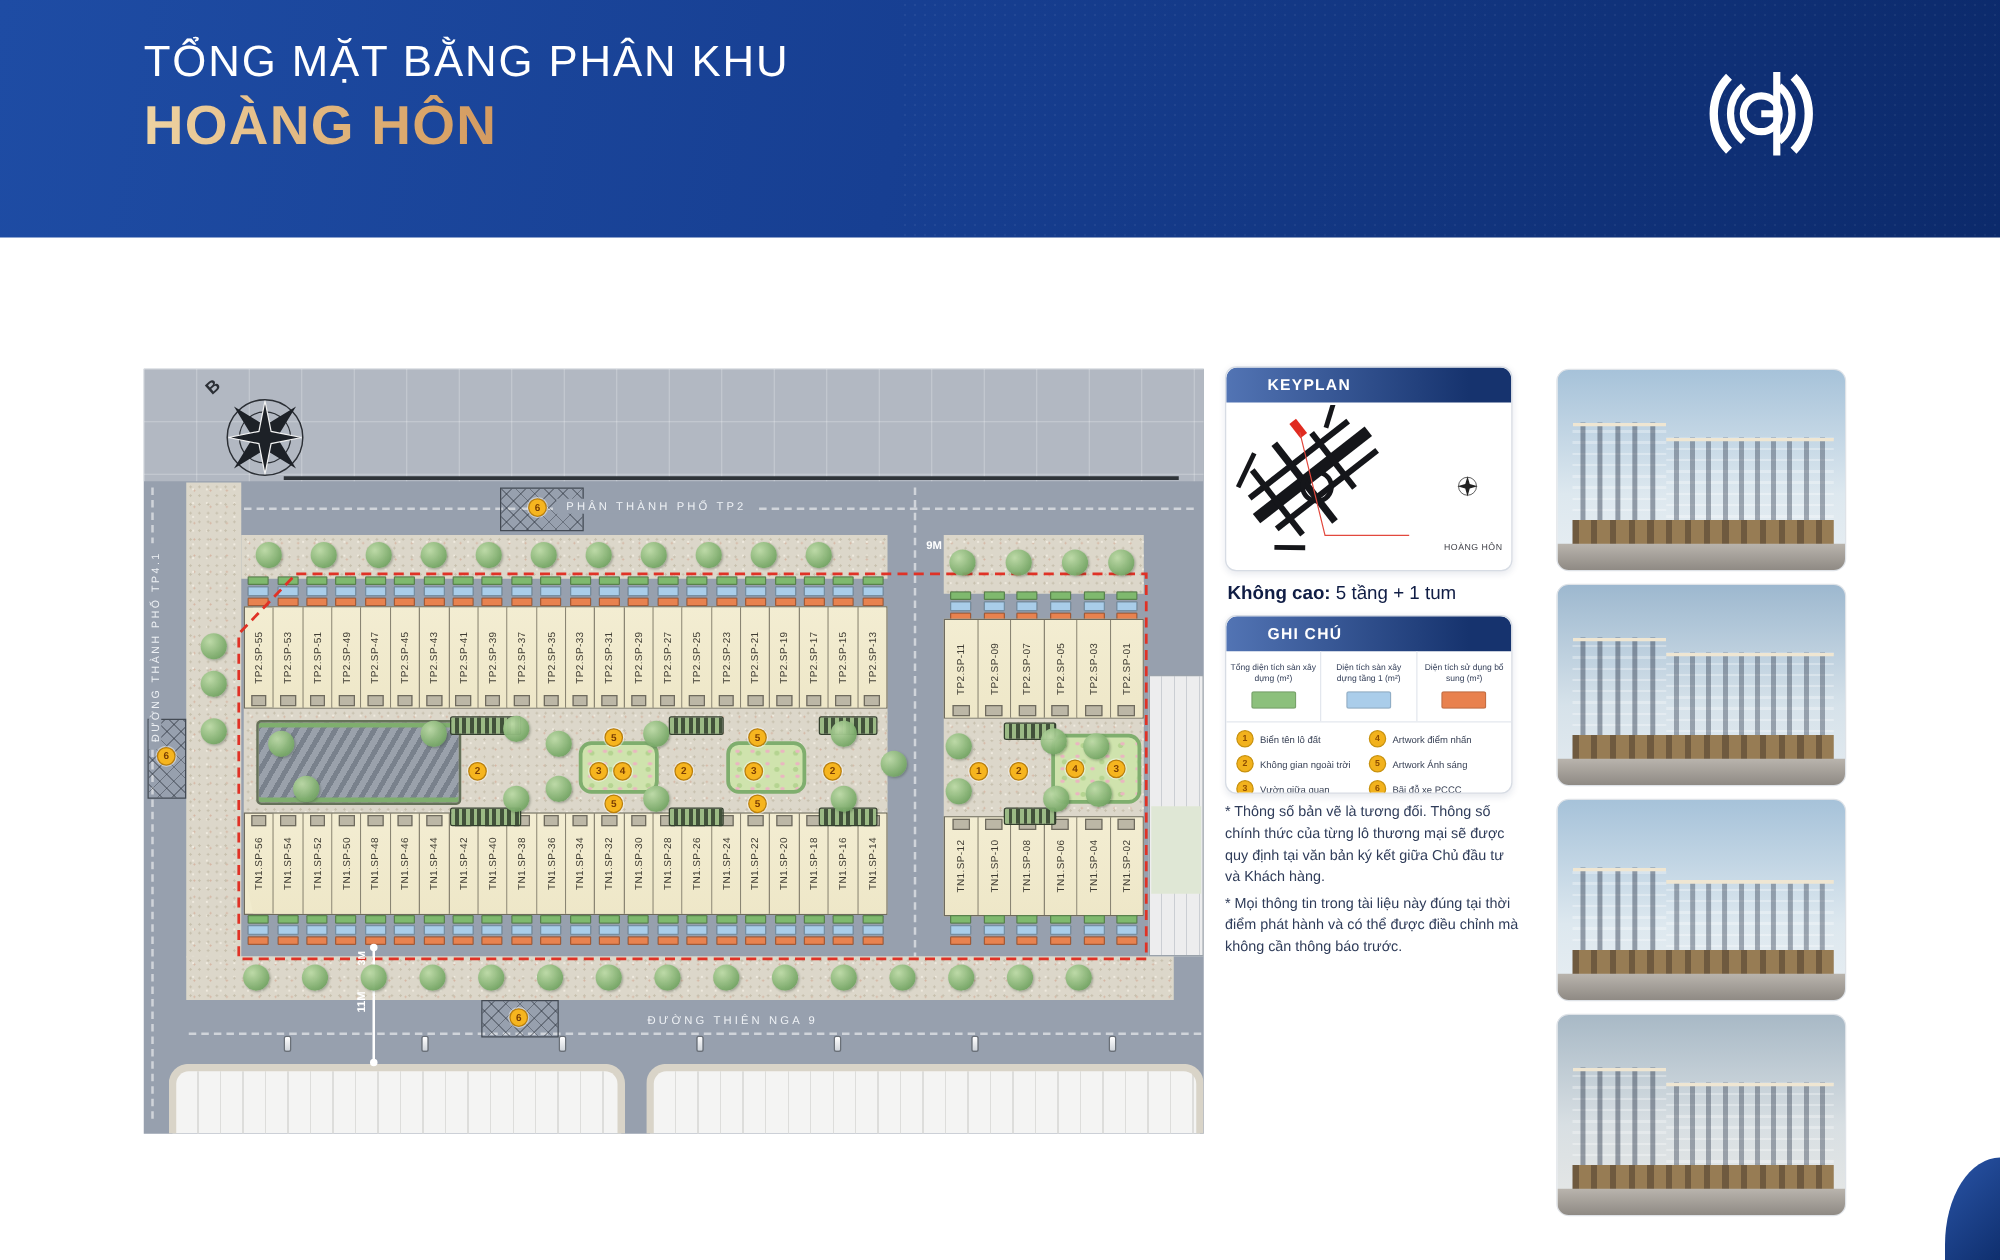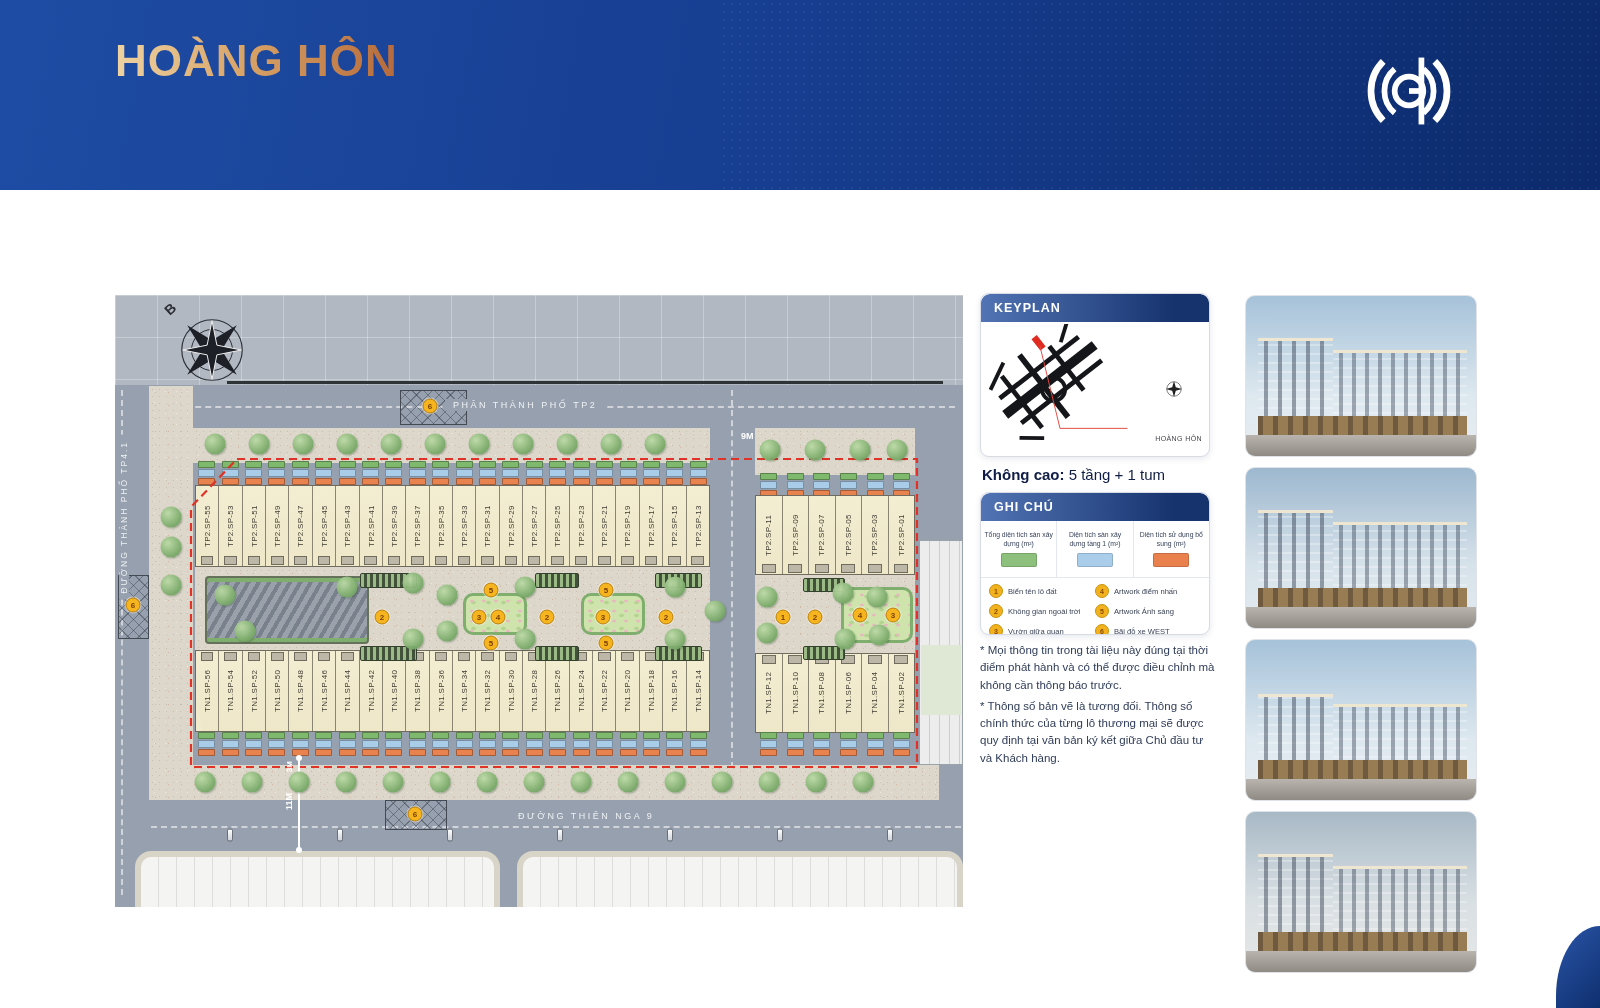--- a/index.html
+++ b/index.html
@@ -98,21 +98,21 @@
   .compass{position:absolute;left:58px;top:16px;width:78px;height:78px;z-index:6;}
   .compass-b{position:absolute;left:50px;top:6px;font-size:14px;font-weight:bold;color:#2b2f35;
       transform:rotate(-42deg);z-index:7;}
   .boundary-svg{position:absolute;inset:0;z-index:5;pointer-events:none;}
 
   
   .card{position:absolute;background:#fff;border:1px solid #d7dce4;border-radius:9px;
         box-shadow:0 2px 6px rgba(20,40,90,.10);overflow:hidden;}
   .card-head{height:28px;background:linear-gradient(90deg,#5274b4 0%,#16336e 85%);display:flex;
         align-items:center;padding:0 13px;border-radius:9px 9px 0 0;}
-  .card-head span{color:#fff;font-size:12.5px;font-weight:bold;letter-spacing:1px;}
+  .card-head span{color:#fff;font-size:12.5px;font-weight:bold;letter-spacing:1px;margin-left:20px;}
   .keyplan-card{left:980px;top:293px;width:228px;height:162px;}
   .keyplan-body{position:relative;width:100%;height:134px;}
   .keyplan-callout{position:absolute;right:7px;bottom:14px;font-size:7px;color:#42434a;letter-spacing:.4px;}
   .keyplan-compass{position:absolute;right:26px;top:58px;width:18px;height:18px;}
   .floors{position:absolute;left:982px;top:466px;font-size:15px;color:#101d45;}
   .floors b{font-weight:800;}
   .legend-card{left:980px;top:492px;width:228px;height:141px;}
   .swatch-row{display:flex;border-bottom:1px solid #e3e7ee;height:56px;}
   .swatch-col{flex:1;display:flex;flex-direction:column;align-items:center;justify-content:center;
       border-right:1px solid #e3e7ee;padding:2px 3px;box-sizing:border-box;}
@@ -152,20 +152,21 @@
   .corner-wedge{position:absolute;right:0;bottom:0;width:44px;height:82px;
       background:linear-gradient(135deg,#2a55a8,#0f2f6e);border-top-left-radius:100% 85%;}
 </style>
 </head>
 <body>
 
 <div class="page">
 
   <div class="header">
     <div class="title-block">
+      <div class="title-l1">TỔNG MẶT BẰNG PHÂN KHU</div>
       <div class="title-l2">HOÀNG HÔN</div>
     </div>
     <div class="brand">
       <svg class="brand-icon" viewBox="0 0 90 90">
         <g stroke="#ffffff" fill="none" stroke-linecap="butt">
           <path d="M18,14 A44 44 0 0 0 18,76" stroke-width="7"></path>
           <path d="M72,14 A44 44 0 0 1 72,76" stroke-width="7"></path>
           <path d="M30,22 A30 30 0 0 0 30,68" stroke-width="6"></path>
           <path d="M60,22 A30 30 0 0 1 60,68" stroke-width="6"></path>
           <circle cx="45" cy="45" r="15" stroke-width="6"></circle>
@@ -850,29 +851,29 @@
           <div class="legend-item">
             <span class="legend-num">4</span>
             <span class="legend-label">Artwork điểm nhấn</span>
           </div>
           <div class="legend-item">
             <span class="legend-num">5</span>
             <span class="legend-label">Artwork Ánh sáng</span>
           </div>
           <div class="legend-item">
             <span class="legend-num">6</span>
-            <span class="legend-label">Bãi đỗ xe WEST</span>
+            <span class="legend-label">Bãi đỗ xe PCCC</span>
           </div>
         </div>
       </div>
   </div>
 
   <div class="notes">
+      <p>* Thông số bản vẽ là tương đối. Thông số chính thức của từng lô thương mại sẽ được quy định tại văn bản ký kết giữa Chủ đầu tư và Khách hàng.</p>
       <p>* Mọi thông tin trong tài liệu này đúng tại thời điểm phát hành và có thể được điều chỉnh mà không cần thông báo trước.</p>
-      <p>* Thông số bản vẽ là tương đối. Thông số chính thức của từng lô thương mại sẽ được quy định tại văn bản ký kết giữa Chủ đầu tư và Khách hàng.</p>
     </div>
 
   <div>
       <div class="photo v1" style="top: 295px;">
         <div class="sky"></div>
         <div class="b-left"></div>
         <div class="b-right"></div>
         <div class="arcade"></div>
         <div class="road"></div>
       </div>

